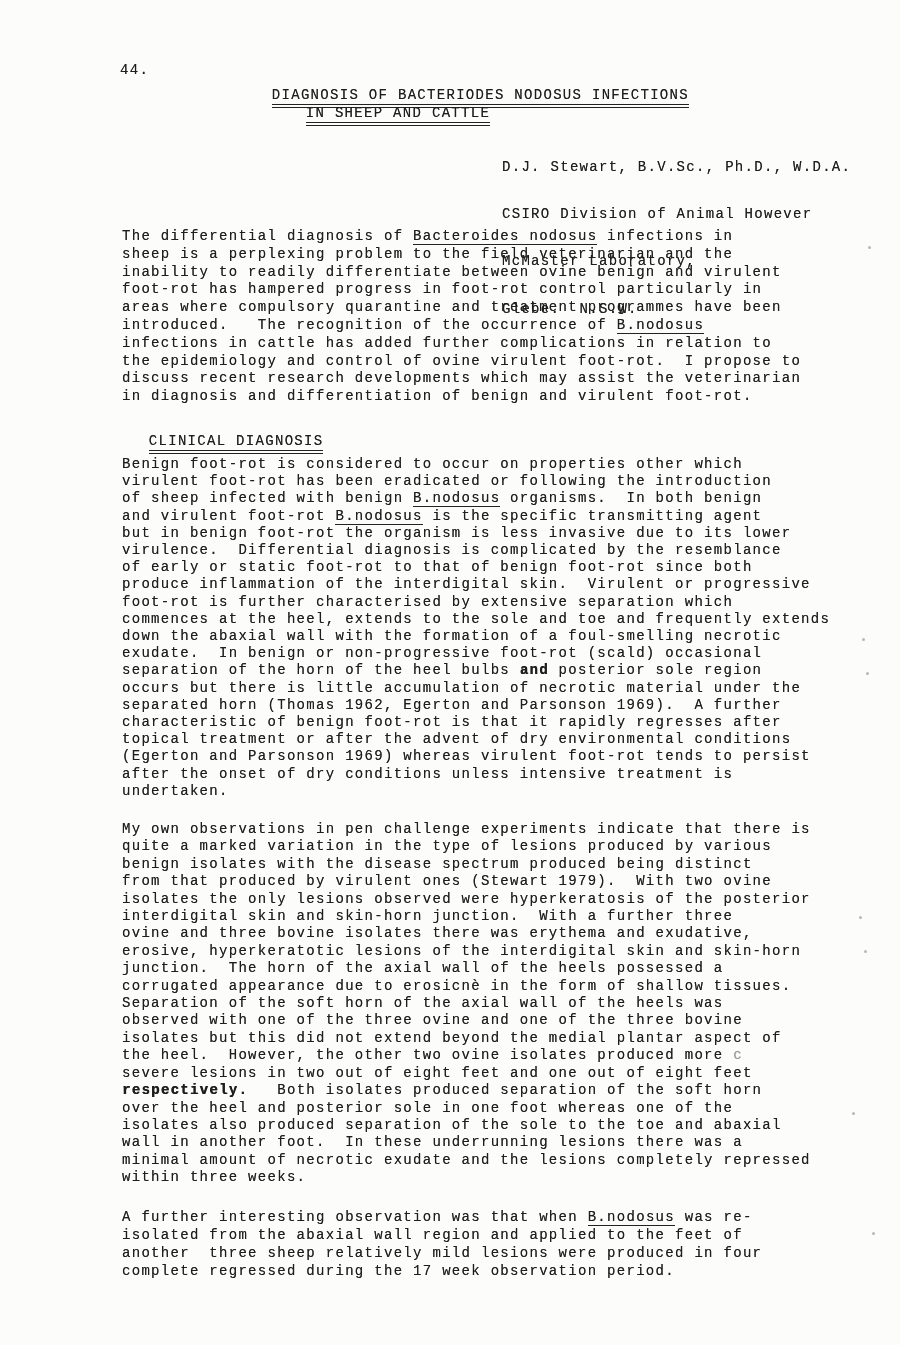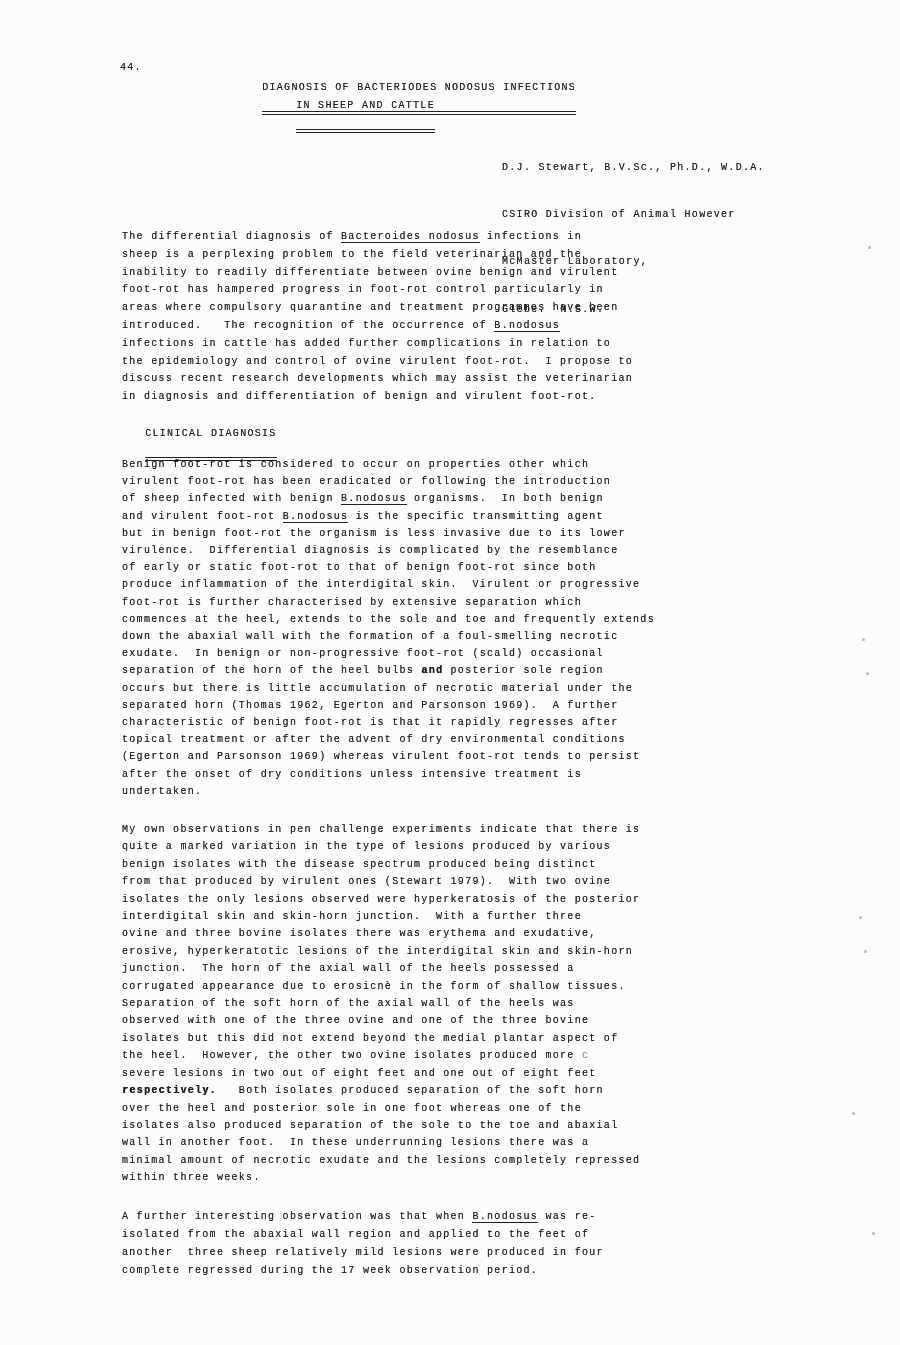--- a/index.html
+++ b/index.html
@@ -6,38 +6,38 @@
     margin: 0;
     padding: 0;
     background: #ffffff;
   }
   .page {
     position: relative;
     width: 900px;
     height: 1345px;
     background: #fcfcfa;
     font-family: "Liberation Mono", "DejaVu Sans Mono", monospace;
-    font-size: 10px;
+    font-size: 14px;
     letter-spacing: 1.3px;
     color: #1e1e1e;
     text-shadow: 0 0 0.6px rgba(30,30,30,0.65);
     overflow: hidden;
   }
   .abs { position: absolute; white-space: pre; }
   .line { white-space: pre; }
   .u  { border-bottom: 1.6px solid #222; margin-top: 20px; }
-  .u2 { border-bottom: 4px double #222; padding-bottom: 18px; }
+  .u2 { border-bottom: 4px double #222; padding-bottom: 1px; }
   .b  { font-weight: bold; text-shadow: 0.4px 0 0 #1e1e1e; }
   .f  { opacity: 0.45; }
 
   #page-number   { left: 120px; top: 62px; }
   #title-line1   { left: 233px; top: 71px; }
   #title-line2   { left: 267px; top: 89px; }
   #author-block  { left: 502px; top: 128px; line-height: 15.8px; }
-  #section-heading { left: 116px; top: 417px; }
+  #section-heading { left: 110px; top: 417px; }
 
   .para { position: absolute; left: 122px; }
   #para1 { top: 228px;  line-height: 17.8px; }
   #para2 { top: 456px;  line-height: 17.2px; }
   #para3 { top: 821px;  line-height: 17.4px; }
   #para4 { top: 1208px; line-height: 18px;  }
 
   .speck {
     position: absolute;
     width: 3px; height: 3px;

